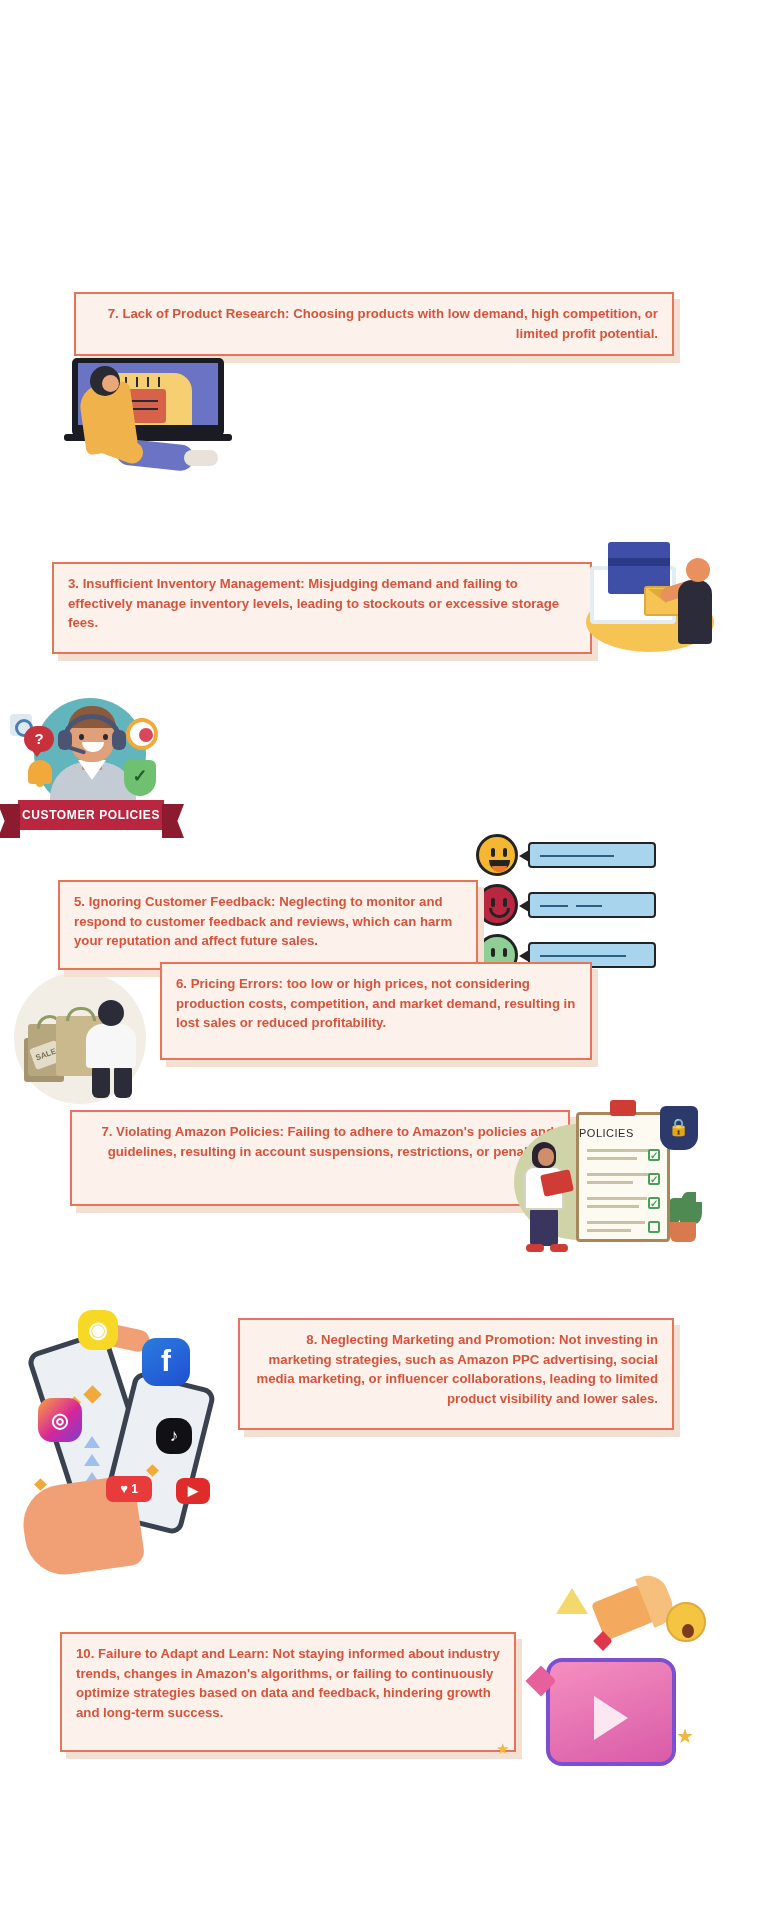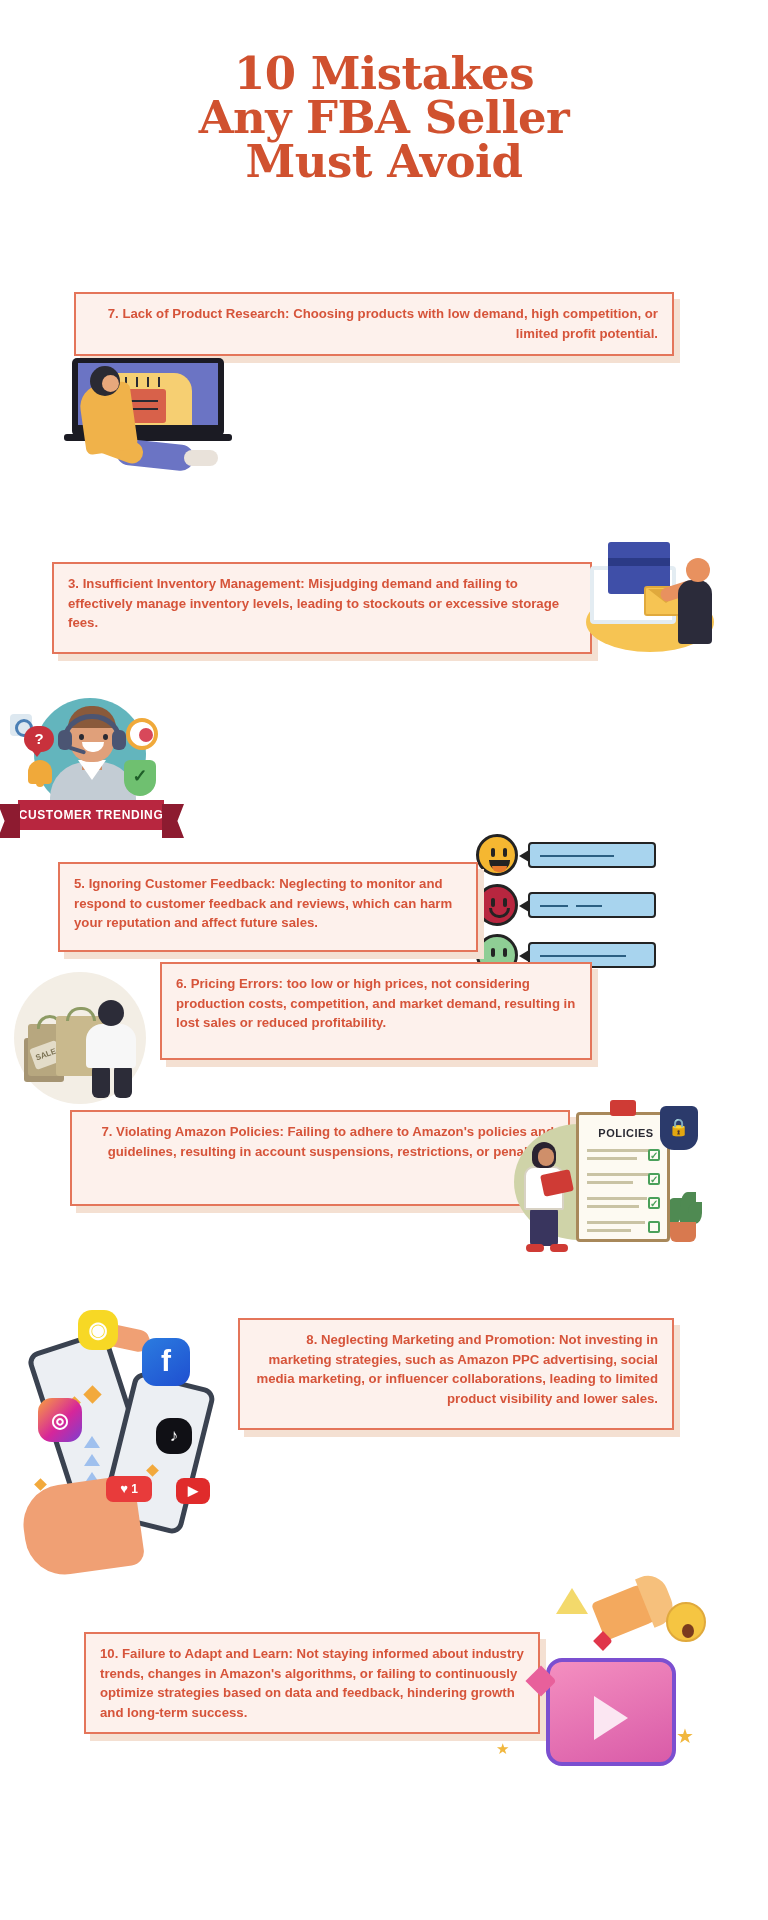--- a/index.html
+++ b/index.html
@@ -136,21 +136,21 @@
   .sale-tag{position:absolute;left:18px;top:72px;width:28px;height:22px;background:#e3dcc8;transform:rotate(-20deg);border-radius:3px;font-size:8px;color:#7d7455;text-align:center;line-height:22px;font-weight:700;}
   .sb-person-h{position:absolute;left:84px;top:28px;width:26px;height:26px;background:#2c2c38;border-radius:50%;}
   .sb-person-b{position:absolute;left:72px;top:52px;width:50px;height:44px;background:#f7f7f7;border-radius:16px 16px 4px 4px;}
   .sb-leg{position:absolute;left:78px;top:92px;width:18px;height:34px;background:#2c2c38;border-radius:6px;}
   .sb-leg2{position:absolute;left:100px;top:92px;width:18px;height:34px;background:#2c2c38;border-radius:6px;}
 
   
   .pol-blob{position:absolute;left:0;top:18px;width:130px;height:116px;background:#cfd3a8;border-radius:50%;}
   .pol-board{position:absolute;left:62px;top:6px;width:94px;height:130px;background:#fdfaf2;border:3px solid #a8885a;border-radius:4px;}
   .pol-clip{position:absolute;left:96px;top:-6px;width:26px;height:16px;background:#cf3b35;border-radius:3px;}
-  .pol-title{position:absolute;left:0;top:12px;width:94px;text-align:center;font-size:11px;font-weight:700;color:#2a2a33;letter-spacing:.5px;}
+  .pol-title{position:absolute;left:0;top:12px;width:94px;font-size:11px;font-weight:400;color:#2a2a33;letter-spacing:.5px;}
   .pol-line{position:absolute;left:8px;height:3px;background:#c9c3a4;}
   .pol-check{position:absolute;right:7px;width:12px;height:12px;border:2px solid #4aa05a;border-radius:2px;color:#4aa05a;font-size:10px;line-height:9px;text-align:center;font-weight:700;}
   .pol-lock{position:absolute;left:146px;top:0;width:38px;height:44px;background:#2b3a6b;border-radius:6px 6px 14px 14px;color:#fff;text-align:center;font-size:17px;line-height:44px;}
   .pol-woman-h{position:absolute;left:18px;top:36px;width:24px;height:26px;background:#2a2230;border-radius:12px 12px 8px 8px;}
   .pol-woman-f{position:absolute;left:24px;top:42px;width:16px;height:18px;background:#cf8f6a;border-radius:8px;}
   .pol-woman-b{position:absolute;left:10px;top:60px;width:40px;height:44px;background:#fff;border:2px solid #d8d2c4;border-radius:10px 10px 2px 2px;}
   .pol-woman-l{position:absolute;left:16px;top:102px;width:28px;height:38px;background:#39355e;border-radius:4px;}
   .pol-tablet{position:absolute;left:28px;top:66px;width:30px;height:22px;background:#cf3b35;border-radius:3px;transform:rotate(-12deg);}
   .pol-shoe{position:absolute;top:138px;width:18px;height:8px;background:#cf3b35;border-radius:4px;}
   .pol-plant{position:absolute;left:150px;top:86px;width:36px;height:50px;}
@@ -192,25 +192,20 @@
   .footer{position:absolute;left:0;top:1846px;width:768px;display:flex;justify-content:center;align-items:center;gap:7px;}
   .logo-bars{display:flex;align-items:flex-end;gap:2px;height:19px;}
   .logo-bars span{width:4px;border-radius:1px;}
   .logo-text{font-family:"Liberation Sans",sans-serif;font-weight:700;font-size:24px;color:#262626;letter-spacing:-0.4px;}
 </style>
 </head>
 <body>
 
 <div class="page">
 
-  <div class="title-block">
-    <div class="title-line l1">10 Mistakes</div>
-    <div class="title-line l2">Any FBA Seller</div>
-    <div class="title-line l3">Must Avoid</div>
-  </div>
 
   <div class="card ta-right" style="left:74px; top:292px; width:600px; height:64px;">
     <span>7.  Lack of Product Research: Choosing products with low demand, high competition, or limited profit potential.</span>
   </div>
 
   <div class="ill" style="left:72px; top:344px; width:180px; height:130px;">
     <div class="laptop-screen">
       <div class="laptop-inner">
         <div class="doc-sheet"></div>
         <div class="doc-red">
@@ -262,21 +257,21 @@
     <div class="cs-smile"></div>
     <div class="cs-head-set"></div>
     <div class="cs-ear-l"></div>
     <div class="cs-ear-r"></div>
     <div class="cs-mic"></div>
     <div class="cs-gear"></div>
     <div class="cs-q">?</div>
     <div class="cs-bell"></div>
     <div class="cs-timer"></div>
     <div class="cs-shield">✓</div>
-    <div class="cs-ribbon">CUSTOMER TRENDING</div>
+    <div class="cs-ribbon">CUSTOMER POLICIES</div>
   </div>
 
 
   <div class="emo-row" style="left:476px; top:834px;">
     <div class="emo yellow">
       <span class="eye l"></span>
         <span class="eye r"></span>
         <span class="mouth-open"></span>
     </div>
     <div class="bubble" style="width:128px;">
@@ -298,21 +293,21 @@
     <div class="emo green">
       <span class="eye l"></span>
         <span class="eye r"></span>
         <span class="mouth-flat"></span>
     </div>
     <div class="bubble" style="width:128px;">
       <i class="ln" style="width:86px;"></i>
     </div>
   </div>
 
-  <div class="card ta-left" style="left:58px; top:862px; width:420px; height:90px;">
+  <div class="card ta-left" style="left:58px; top:880px; width:420px; height:90px;">
     <span>5. Ignoring Customer Feedback: Neglecting to monitor and respond to customer feedback and reviews, which can harm your reputation and affect future sales.</span>
   </div>
 
   <div class="ill behind" style="left:14px; top:972px; width:150px; height:140px;">
     <div class="sb-circle"></div>
     <div class="bag bag3">
         <i class="handle"></i>
       </div>
     <div class="bag bag1">
         <i class="handle"></i>
@@ -410,18 +405,18 @@
       <i style="width:22px;height:22px;background:#e8609b;top:0;left:11px;"></i>
     </span>
     <span class="heart h-red" style="left:96px;top:46px;width:14px;height:14px;">
       <i style="width:14px;height:14px;background:#e0364b;top:-7px;left:0;"></i>
       <i style="width:14px;height:14px;background:#e0364b;top:0;left:7px;"></i>
     </span>
     <span class="star" style="left:176px;top:136px;">★</span>
     <span class="star" style="left:-4px;top:152px;font-size:15px;">★</span>
   </div>
 
-  <div class="card ta-left" style="left:84px; top:1632px; width:456px; height:102px;">
+  <div class="card ta-left" style="left:60px; top:1632px; width:456px; height:120px;">
     <span>10. Failure to Adapt and Learn: Not staying informed about industry trends, changes in Amazon's algorithms, or failing to continuously optimize strategies based on data and feedback, hindering growth and long-term success.</span>
   </div>
 
 
 </div>
 
 </body></html>

